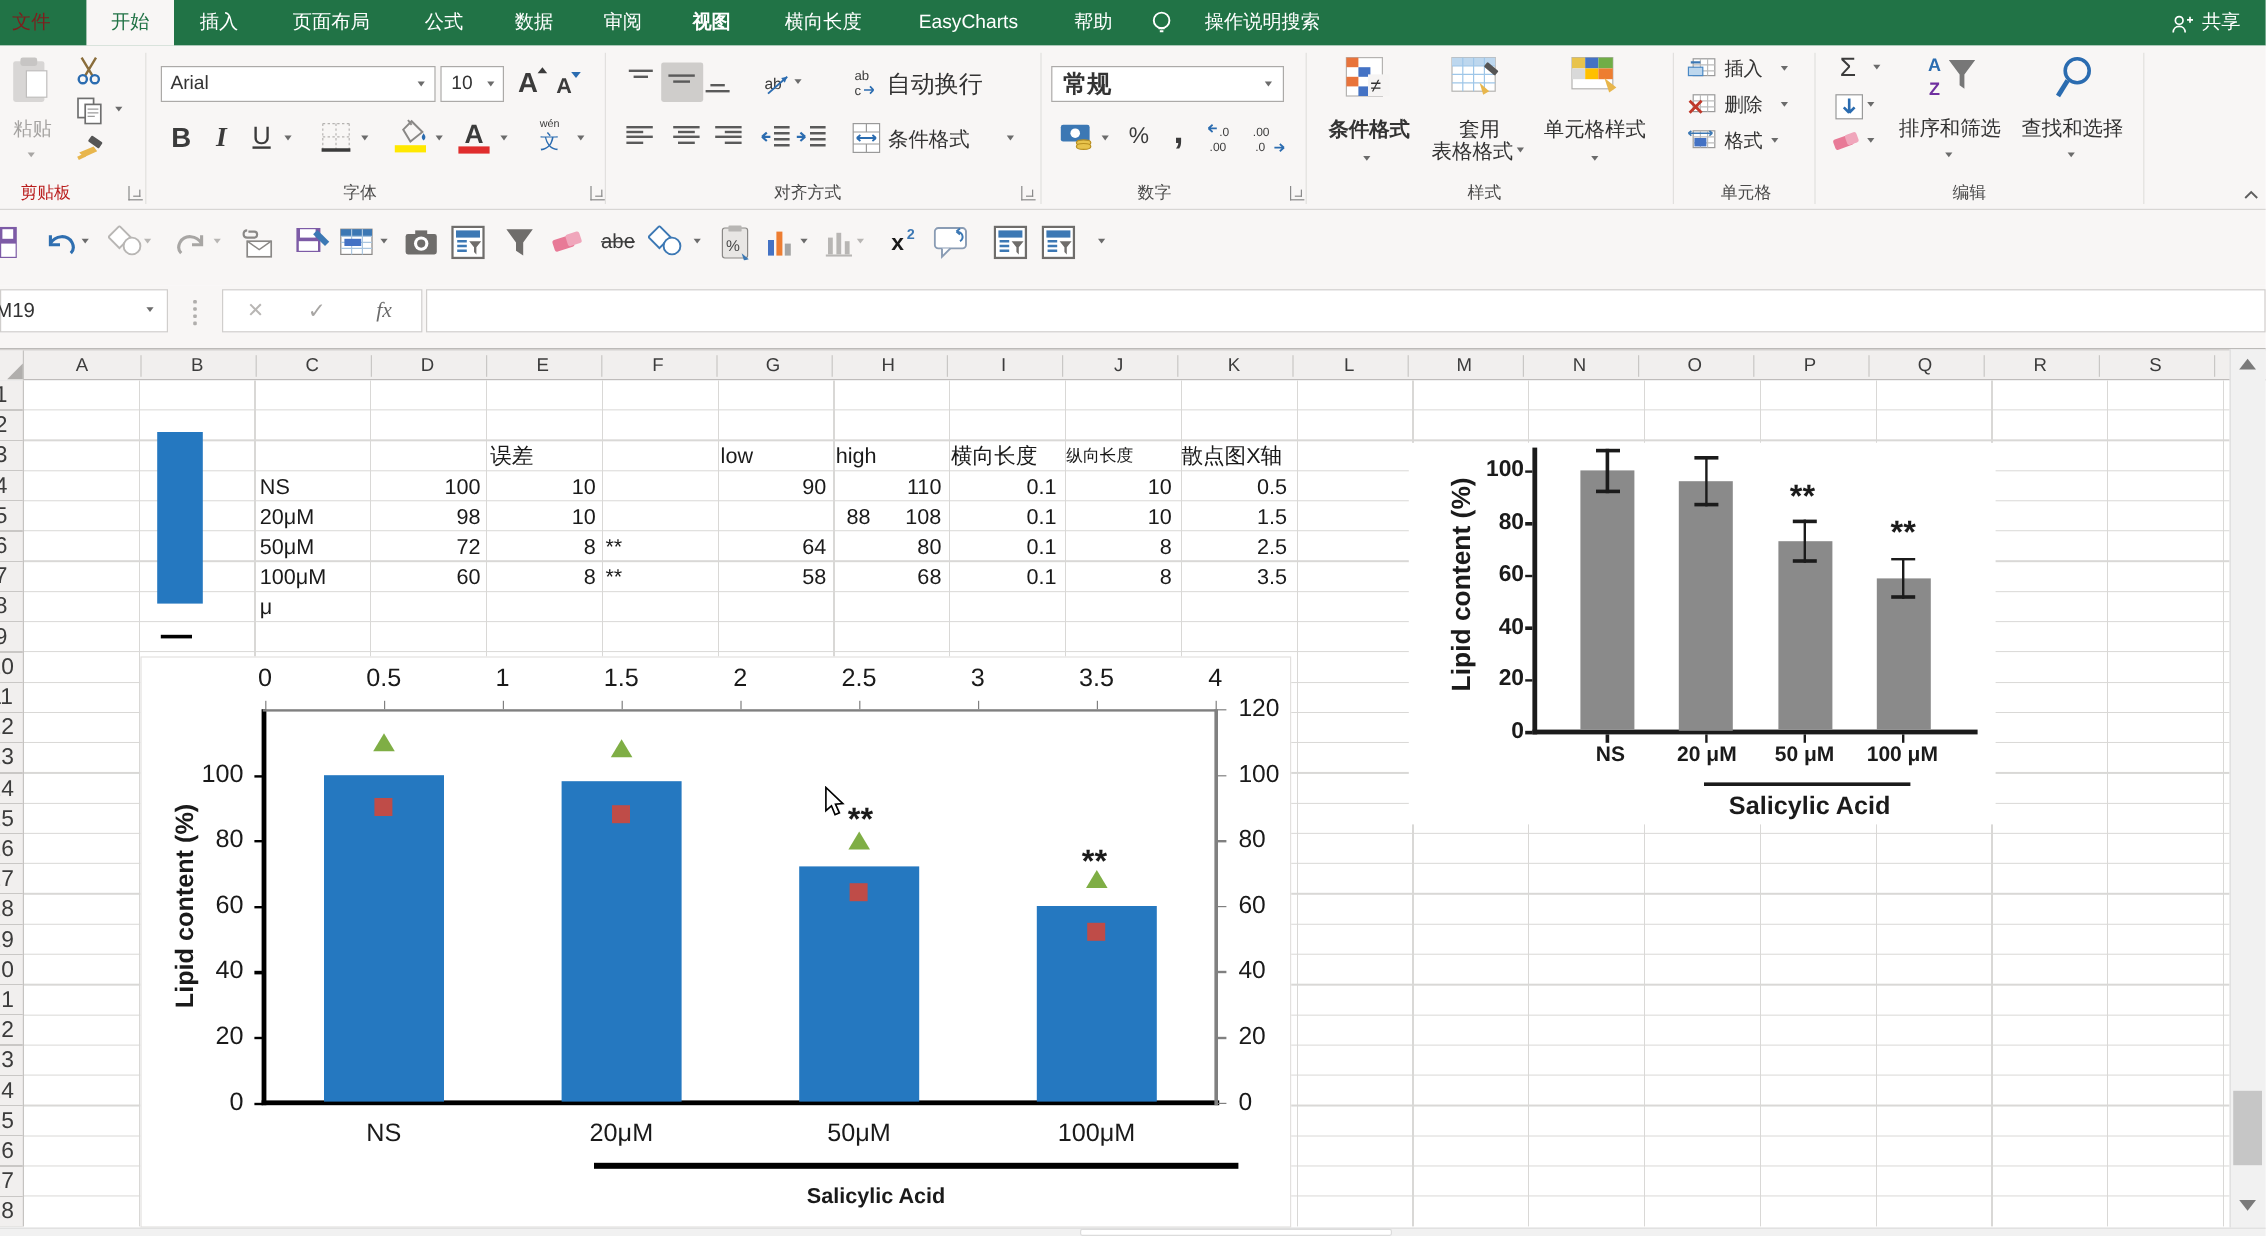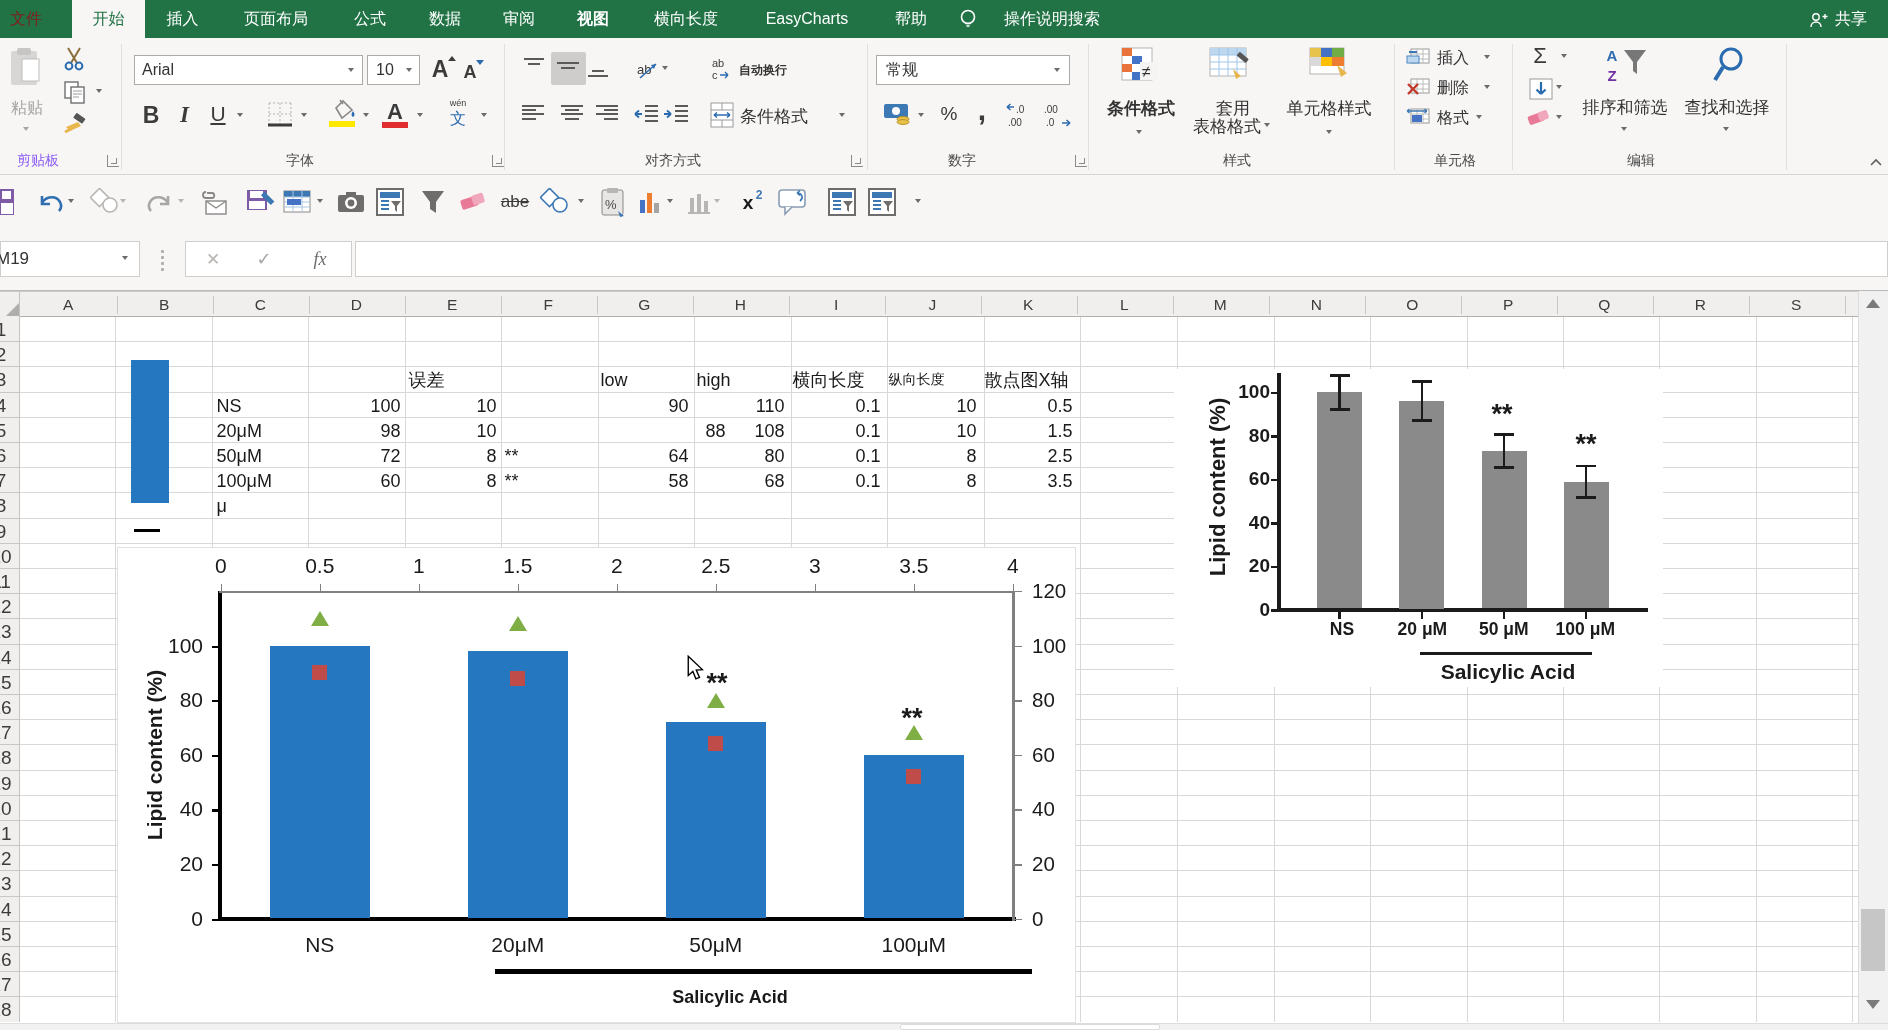--- a/index.html
+++ b/index.html
@@ -43,21 +43,21 @@
     </svg>
 <div class="ab ct" style="left:1851px;top:19px;font-size:16px;color:#fff;font-weight:normal;">共享</div>
 <div class="ab" style="left:0;top:38px;width:1888px;height:137px;background:#f8f6f5;border-bottom:1px solid #d8d6d4"></div>
 <div class="sep" style="left:120.9px"></div>
 <div class="sep" style="left:504px"></div>
 <div class="sep" style="left:866.5px"></div>
 <div class="sep" style="left:1087.5px"></div>
 <div class="sep" style="left:1393.5px"></div>
 <div class="sep" style="left:1511.8px"></div>
 <div class="sep" style="left:1786.3px"></div>
-<div class="ab ct" style="left:38px;top:161px;font-size:14px;color:#8b5cf6;font-weight:normal;">剪贴板</div>
+<div class="ab ct" style="left:38px;top:161px;font-size:14px;color:#b91c1c;font-weight:normal;">剪贴板</div>
 <div class="ab ct" style="left:300px;top:161px;font-size:14px;color:#4a4a4a;font-weight:normal;">字体</div>
 <div class="ab ct" style="left:673px;top:161px;font-size:14px;color:#4a4a4a;font-weight:normal;">对齐方式</div>
 <div class="ab ct" style="left:962px;top:161px;font-size:14px;color:#4a4a4a;font-weight:normal;">数字</div>
 <div class="ab ct" style="left:1237px;top:161px;font-size:14px;color:#4a4a4a;font-weight:normal;">样式</div>
 <div class="ab ct" style="left:1455px;top:161px;font-size:14px;color:#4a4a4a;font-weight:normal;">单元格</div>
 <div class="ab ct" style="left:1641px;top:161px;font-size:14px;color:#4a4a4a;font-weight:normal;">编辑</div>
 <div class="launch" style="left:107px;top:155px"></div>
 <div class="launch" style="left:492px;top:155px"></div>
 <div class="launch" style="left:851px;top:155px"></div>
 <div class="launch" style="left:1075px;top:155px"></div>
@@ -136,21 +136,21 @@
       <text x="1" y="16" font-size="13" fill="#3b3b3b">ab</text>
       <path d="M4 20 L20 6" stroke="#2b6cb0" stroke-width="1.6"></path>
       <path d="M20 6l-5 1 3 4z" fill="#2b6cb0"></path>
     </svg>
 <div class="dar" style="left:662px;top:66px"></div>
 <svg class="ab" style="left:712px;top:57px" width="22" height="24" viewBox="0 0 22 24">
       <text x="0" y="10" font-size="11" fill="#3b3b3b">ab</text>
       <text x="0" y="22" font-size="11" fill="#3b3b3b">c</text>
       <path d="M8 18 h8 M16 18 l-3-3 M16 18 l-3 3" stroke="#2b6cb0" stroke-width="1.4" fill="none"></path>
     </svg>
-<div class="ab lt" style="left:739px;top:70px;font-size:12px;color:#333;font-weight:bold;">自动换行</div>
+<div class="ab lt" style="left:739px;top:70px;font-size:20px;color:#333;font-weight:normal;">自动换行</div>
 <div class="ab icbars" style="left:522px;top:105px;gap:2.2px">
       <i style="width:22px;height:2px;margin-left:0px"></i>
       <i style="width:14px;height:2px;margin-left:0px"></i>
       <i style="width:22px;height:2px;margin-left:0px"></i>
       <i style="width:14px;height:2px;margin-left:0px"></i>
     </div>
 <div class="ab icbars" style="left:561px;top:105px;gap:2.2px">
       <i style="width:22px;height:2px;margin-left:0px"></i>
       <i style="width:14px;height:2px;margin-left:4px"></i>
       <i style="width:22px;height:2px;margin-left:0px"></i>
@@ -171,21 +171,21 @@
       <path d="M1 10 L8 10 M8 10 l-4-3.5 M8 10 l-4 3.5" stroke="#2b6cb0" stroke-width="1.8" fill="none"></path>
     </svg>
 <svg class="ab" style="left:710px;top:102px" width="24" height="26" viewBox="0 0 24 26">
       <rect x="1" y="1" width="22" height="24" fill="#fff" stroke="#9a9a9a"></rect>
       <path d="M1 8h22M1 18h22M12 1v7M12 18v7" stroke="#9a9a9a"></path>
       <path d="M4 13h16 M4 13l3-2.5M4 13l3 2.5 M20 13l-3-2.5M20 13l-3 2.5" stroke="#2b6cb0" stroke-width="1.5" fill="none"></path>
     </svg>
 <div class="ab lt" style="left:740px;top:116px;font-size:17px;color:#333;font-weight:normal;">条件格式</div>
 <div class="dar" style="left:839px;top:113px"></div>
 <div class="ab" style="left:876px;top:55px;width:194px;height:30px;background:#fff;border:1px solid #acaaa8"></div>
-<div class="ab lt" style="left:886px;top:70px;font-size:16px;color:#333;font-weight:normal;">常规</div>
+<div class="ab lt" style="left:886px;top:70px;font-size:20px;color:#333;font-weight:bold;">常规</div>
 <div class="dar" style="left:1054px;top:68px"></div>
 <svg class="ab" style="left:883px;top:102px" width="30" height="24" viewBox="0 0 30 24">
       <rect x="1" y="2" width="24" height="14" rx="2" fill="#3c78b4"></rect>
       <circle cx="13" cy="9" r="4" fill="#fff"></circle>
       <ellipse cx="20" cy="17" rx="6" ry="2.4" fill="#e8c34c" stroke="#b98f1f"></ellipse>
       <ellipse cx="20" cy="20" rx="6" ry="2.4" fill="#e8c34c" stroke="#b98f1f"></ellipse>
     </svg>
 <div class="dar" style="left:918px;top:113px"></div>
 <div class="ab ct" style="left:949px;top:114px;font-size:19px;color:#3b3b3b;font-weight:normal;">%</div>
 <div class="ab ct" style="left:982px;top:110px;font-size:30px;color:#3b3b3b;font-weight:bold;">,</div>

